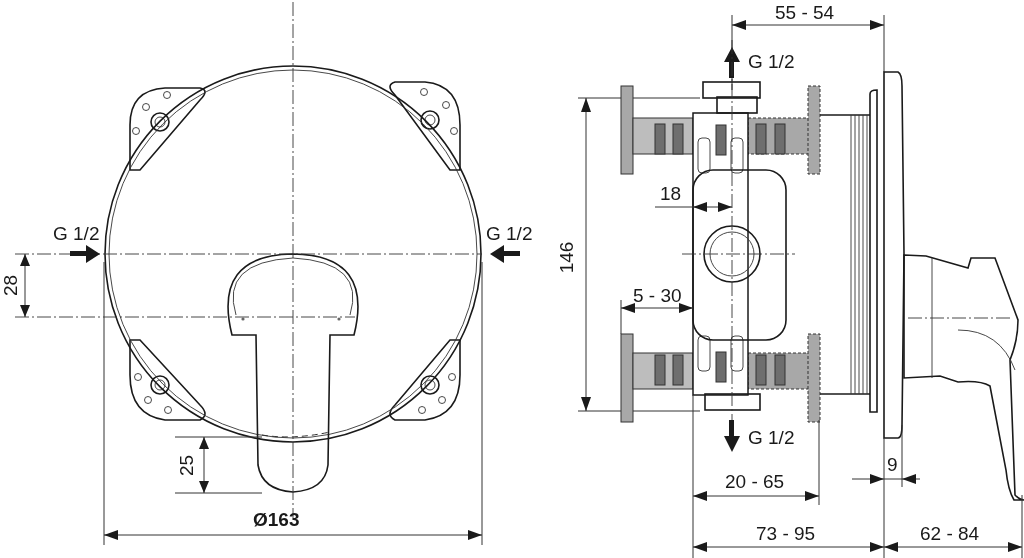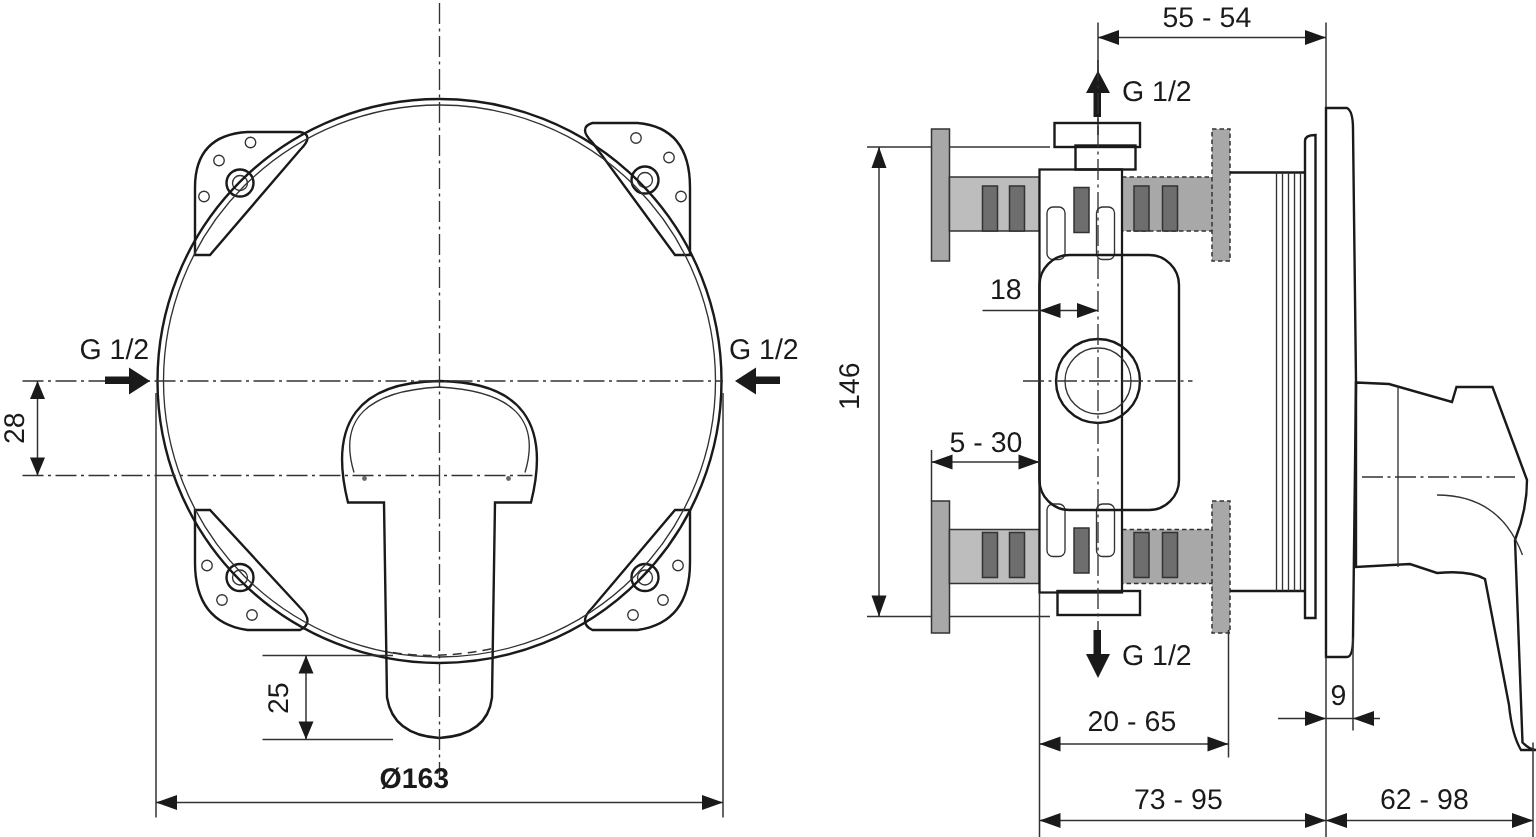--- a/index.html
+++ b/index.html
@@ -204,13 +204,13 @@
 
 <div class="lbl" style="left:775px;top:3px;">55 - 54</div>
 <div class="lbl" style="left:748px;top:52px;">G 1/2</div>
 <div class="lbl vert" style="left:551px;top:248px;">146</div>
 <div class="lbl" style="left:632px;top:184px;margin-left:28px;">18</div>
 <div class="lbl" style="left:633px;top:286px;">5 - 30</div>
 <div class="lbl" style="left:748px;top:428px;">G 1/2</div>
 <div class="lbl" style="left:887px;top:455px;">9</div>
 <div class="lbl" style="left:725px;top:472px;">20 - 65</div>
 <div class="lbl" style="left:756px;top:524px;">73 - 95</div>
-<div class="lbl" style="left:920px;top:524px;">62 - 98</div>
+<div class="lbl" style="left:920px;top:524px;">62 - 84</div>
 
 </body></html>

